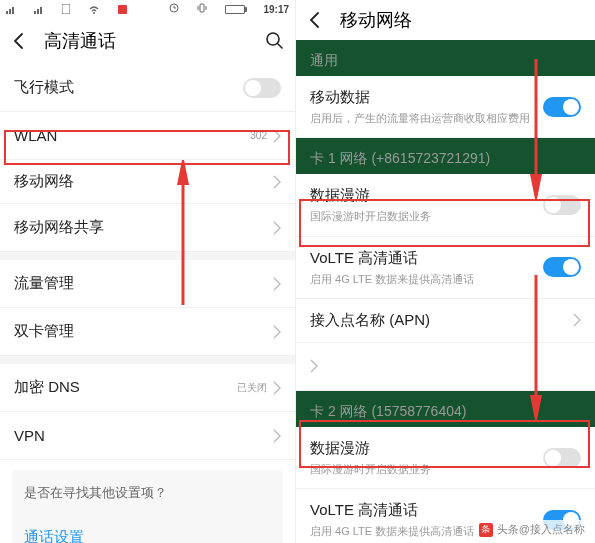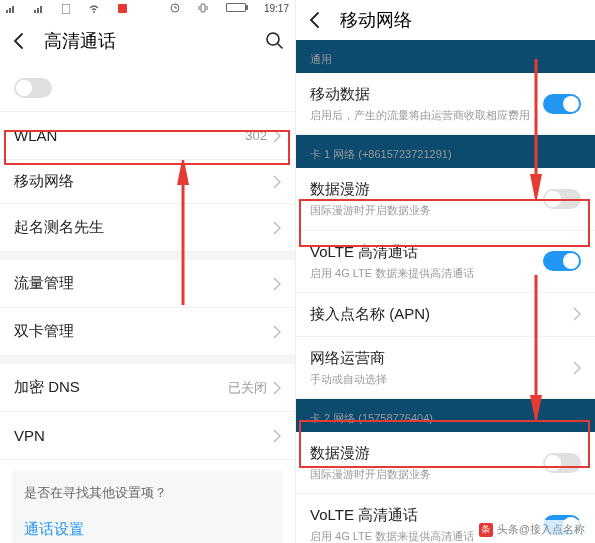--- a/index.html
+++ b/index.html
@@ -4,60 +4,60 @@
 <style>
   * { margin: 0; padding: 0; box-sizing: border-box; }
   body { font-family: -apple-system, "Helvetica Neue", Arial, sans-serif; background: #fff; width: 595px; height: 543px; overflow: hidden; position: relative; }
   .container { display: flex; width: 100%; height: 100%; }
   .panel { background: #fff; position: relative; }
   .panel-left { width: 296px; border-right: 1px solid #eee; position: relative; }
   .panel-right { width: 299px; position: relative; }
 
   
   .status-bar { height: 18px; display: flex; align-items: center; justify-content: space-between; padding: 0 6px; font-size: 10px; color: #444; }
-  .status-left, .status-right { display: flex; gap: 18px; }
+  .status-left, .status-right { display: flex; align-items: center; gap: 18px; font-weight: bold; }
   .sig { display: inline-block; }
   .sig svg { display: block; }
   .wifi svg { display: block; }
   .batt { border: 1px solid #666; width: 20px; height: 9px; border-radius: 1px; position: relative; }
   .batt::after { content: ""; position: absolute; right: -3px; top: 1px; width: 2px; height: 5px; background: #666; border-radius: 0 1px 1px 0; }
   .batt-fill { background: #666; height: 100%; width: 55%; }
 
   
   .header { height: 46px; display: flex; align-items: center; padding: 0 10px; gap: 14px; }
   .back-arrow svg { display: block; }
   .header-title { font-size: 18px; font-weight: 500; color: #000; flex: 1; }
   .search-icn svg { display: block; }
 
   
   .row { display: flex; align-items: center; padding: 12px 14px; border-bottom: 1px solid #f0f0f0; min-height: 48px; position: relative; }
   .row.compact { min-height: 44px; padding: 10px 14px; }
   .row-main { flex: 1; }
   .row-label { font-size: 15px; color: #222; }
   .row-sub { font-size: 11px; color: #999; margin-top: 4px; line-height: 1.3; }
-  .row-value { font-size: 13px; color: #999; margin-right: 6px; }
+  .row-value { font-size: 10px; color: #999; margin-right: 6px; }
   .chev { color: #bbb; }
   .chev svg { display: block; }
   .section-gap { height: 8px; background: #f5f5f5; }
-  .section-header { padding: 12px 14px 6px; font-size: 11px; color: #999; background: #0c4a6e; }
+  .section-header { padding: 12px 14px 6px; font-size: 14px; color: #999; background: #14532d; }
 
   
   .toggle { width: 38px; height: 20px; border-radius: 10px; position: relative; flex-shrink: 0; }
   .toggle.off { background: #e0e0e0; }
   .toggle.on { background: #2196f3; }
   .toggle-knob { width: 16px; height: 16px; background: #fff; border-radius: 50%; position: absolute; top: 2px; }
   .toggle.off .toggle-knob { left: 2px; }
   .toggle.on .toggle-knob { right: 2px; }
 
   
   .red-box { border: 2px solid #e53935; position: absolute; pointer-events: none; }
 
   
   .info-card { margin: 10px 12px; padding: 14px 12px; background: #f7f7f7; border-radius: 4px; }
-  .info-card-title { font-size: 13px; color: #666; margin-bottom: 18px; }
+  .info-card-title { font-size: 13px; color: #666; margin-bottom: 26px; }
   .info-card-link { font-size: 15px; color: #2196f3; }
 
   
   .arrow { position: absolute; pointer-events: none; }
   .arrow svg { display: block; }
 
   
   .watermark { position: absolute; bottom: 4px; right: 6px; font-size: 11px; color: #888; display: flex; align-items: center; gap: 4px; background: rgba(255,255,255,0.8); padding: 2px 4px; }
   .watermark-logo { width: 14px; height: 14px; background: #e53935; border-radius: 2px; display: flex; align-items: center; justify-content: center; color: #fff; font-size: 9px; }
 </style>
@@ -116,20 +116,23 @@
       <div class="header-title">高清通话</div>
       <span class="search-icn">
           <svg width="20" height="20">
             <circle cx="8" cy="8" r="6" fill="none" stroke="#222" stroke-width="1.6"></circle>
             <path d="M13 13 L17 17" stroke="#222" stroke-width="1.6" stroke-linecap="round"></path>
           </svg>
         </span>
     </div>
 
     <div class="row">
+      <div class="row-main">
+          <div class="row-label">飞行模式</div>
+        </div>
       <div class="toggle off">
           <div class="toggle-knob"></div>
         </div>
     </div>
 
     <div class="row">
       <div class="row-main">
           <div class="row-label">WLAN</div>
         </div>
       <span class="row-value">302</span>
@@ -146,21 +149,21 @@
         </div>
       <span class="chev">
           <svg width="8" height="14">
             <path d="M1 1 L7 7 L1 13" stroke="#bbb" stroke-width="1.4" fill="none"></path>
           </svg>
         </span>
     </div>
 
     <div class="row">
       <div class="row-main">
-          <div class="row-label">起名测名先生</div>
+          <div class="row-label">移动网络共享</div>
         </div>
       <span class="chev">
           <svg width="8" height="14">
             <path d="M1 1 L7 7 L1 13" stroke="#bbb" stroke-width="1.4" fill="none"></path>
           </svg>
         </span>
     </div>
 
     <div class="section-gap"></div>
 
@@ -279,24 +282,20 @@
           <div class="row-label">接入点名称 (APN)</div>
         </div>
       <span class="chev">
           <svg width="8" height="14">
             <path d="M1 1 L7 7 L1 13" stroke="#bbb" stroke-width="1.4" fill="none"></path>
           </svg>
         </span>
     </div>
 
     <div class="row">
-      <div class="row-main">
-        <div class="row-label">网络运营商</div>
-        <div class="row-sub">手动或自动选择</div>
-      </div>
       <span class="chev">
           <svg width="8" height="14">
             <path d="M1 1 L7 7 L1 13" stroke="#bbb" stroke-width="1.4" fill="none"></path>
           </svg>
         </span>
     </div>
 
     <div class="section-header">卡 2 网络 (15758776404)</div>
 
     <div class="row">

